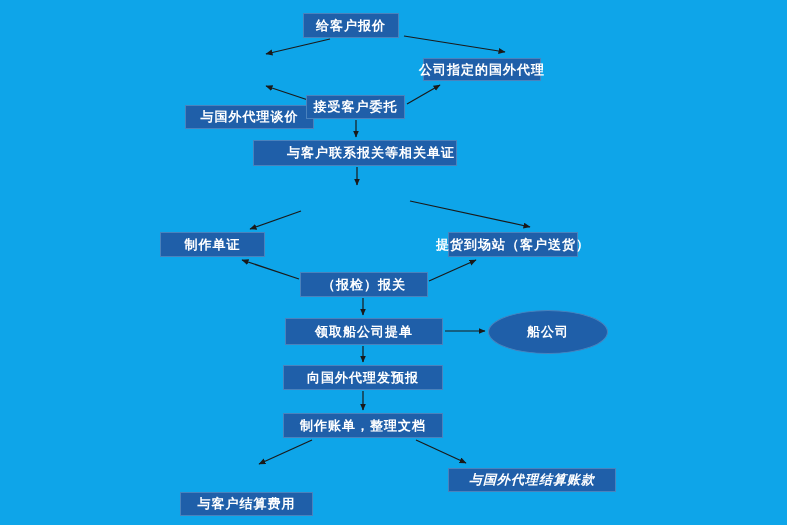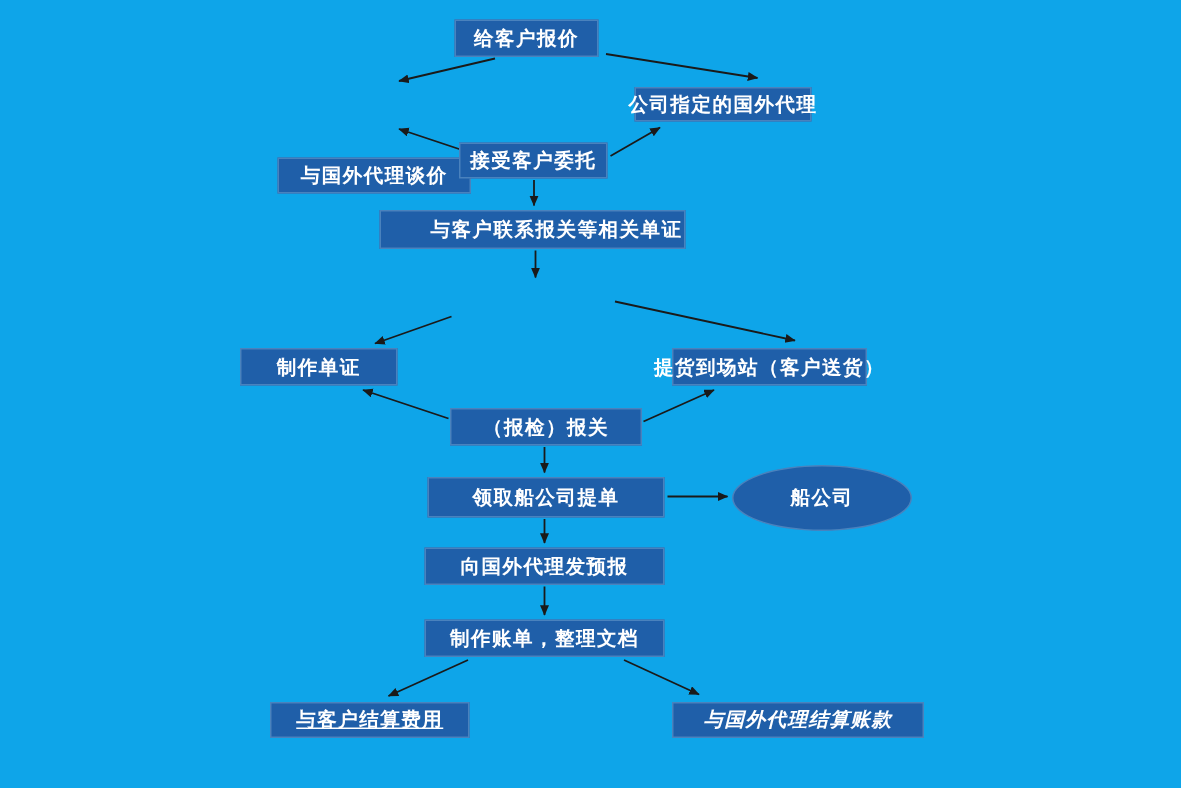--- a/index.html
+++ b/index.html
@@ -70,16 +70,16 @@
   <div class="node" style="left:423px; top:58px;  width:118px; height:23px;">公司指定的国外代理</div>
   <div class="node" style="left:306px; top:95px;  width:99px;  height:24px;">接受客户委托</div>
   <div class="node" style="left:253px; top:140px; width:204px; height:26px;padding-left:32px;">与客户联系报关等相关单证</div>
   <div class="node" style="left:160px; top:232px; width:105px; height:25px;">制作单证</div>
   <div class="node" style="left:448px; top:232px; width:130px; height:25px;">提货到场站（客户送货）</div>
   <div class="node" style="left:300px; top:272px; width:128px; height:25px;">（报检）报关</div>
   <div class="node" style="left:285px; top:318px; width:158px; height:27px;">领取船公司提单</div>
   <div class="node" style="left:283px; top:365px; width:160px; height:25px;">向国外代理发预报</div>
   <div class="node ellipse" style="left:488px; top:310px; width:120px; height:44px;">船公司</div>
   <div class="node" style="left:283px; top:413px; width:160px; height:25px;">制作账单，整理文档</div>
-  <div class="node" style="left:180px; top:468px; width:133px; height:24px;text-decoration:underline;">与客户结算费用</div>
+  <div class="node" style="left:180px; top:492px; width:133px; height:24px;">与客户结算费用</div>
   <div class="node" style="left:448px; top:468px; width:168px; height:24px;font-style:italic;">与国外代理结算账款</div>
 
 </div>
 
 </body></html>

